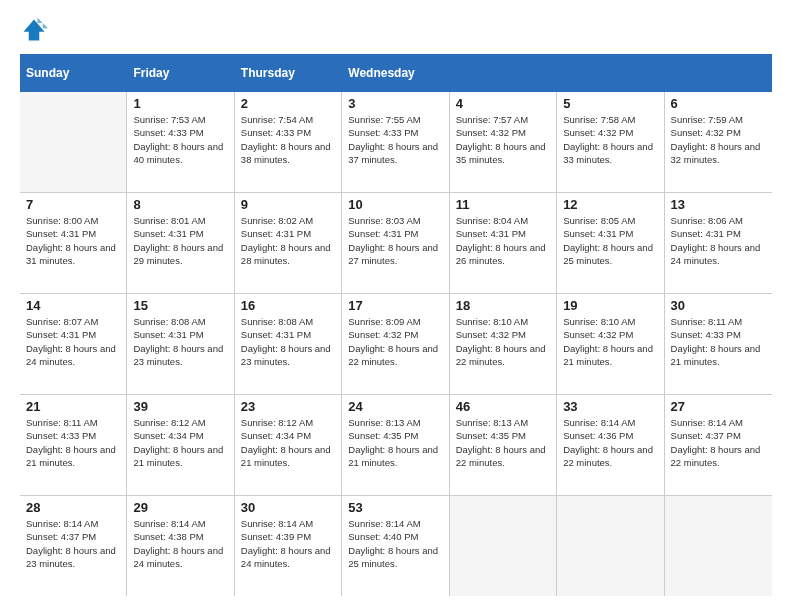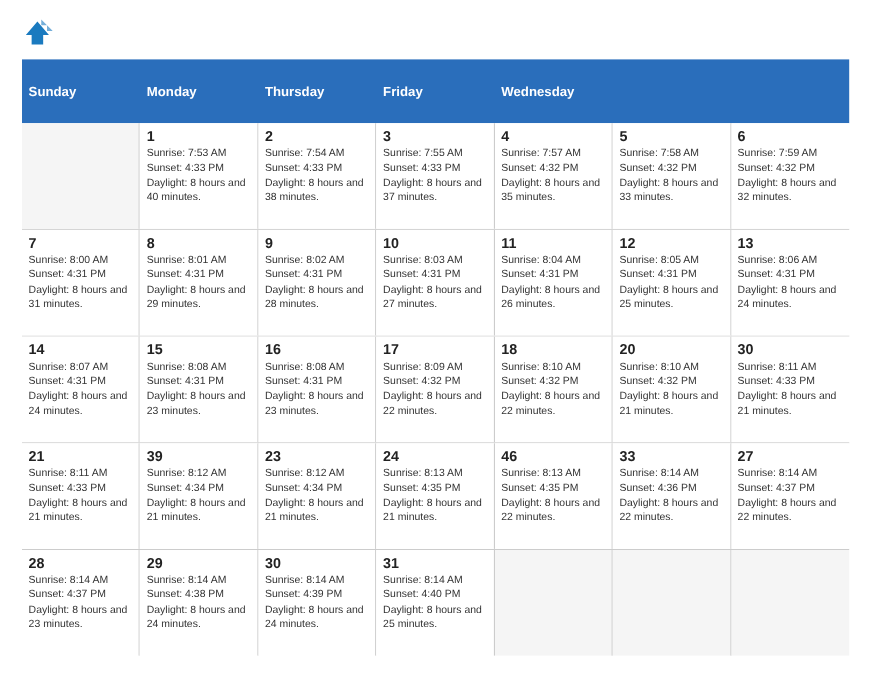--- a/index.html
+++ b/index.html
@@ -58,21 +58,21 @@
     }
     .cal-header {
       display: grid;
       grid-template-columns: repeat(7, 1fr);
       background: #2a6ebb;
     }
     .cal-header-cell {
       color: #fff;
       font-size: 12px;
       font-weight: bold;
-      padding: 22px 6px;
+      padding: 12px 6px;
       text-align: left;
     }
     .cal-body {
       display: flex;
       flex-direction: column;
       flex: 1;
     }
     .cal-row {
       display: grid;
       grid-template-columns: repeat(7, 1fr);
@@ -126,23 +126,22 @@
     </div>
     <div class="title-block">
       <div class="month-title"></div>
       <div class="location"></div>
     </div>
   </div>
 
   <div class="calendar">
     <div class="cal-header" id="cal-header">
         <div class="cal-header-cell">Sunday</div>
-        <div class="cal-header-cell">Monday</div>
+        <div class="cal-header-cell">Friday</div>
         <div class="cal-header-cell">Thursday</div>
-        <div class="cal-header-cell">Friday</div>
         <div class="cal-header-cell">Wednesday</div>
       </div>
     <div class="cal-body" id="cal-body">
         <div class="cal-row">
           <div class="cal-cell empty"></div>
           <div class="cal-cell">
             <div class="day-num">1</div>
             <div class="day-info">Sunrise: 7:53 AM<br>Sunset: 4:33 PM<br>Daylight: 8 hours and 40 minutes.</div>
           </div>
           <div class="cal-cell">
@@ -211,21 +210,21 @@
           </div>
           <div class="cal-cell">
             <div class="day-num">17</div>
             <div class="day-info">Sunrise: 8:09 AM<br>Sunset: 4:32 PM<br>Daylight: 8 hours and 22 minutes.</div>
           </div>
           <div class="cal-cell">
             <div class="day-num">18</div>
             <div class="day-info">Sunrise: 8:10 AM<br>Sunset: 4:32 PM<br>Daylight: 8 hours and 22 minutes.</div>
           </div>
           <div class="cal-cell">
-            <div class="day-num">20</div>
+            <div class="day-num">19</div>
             <div class="day-info">Sunrise: 8:10 AM<br>Sunset: 4:32 PM<br>Daylight: 8 hours and 21 minutes.</div>
           </div>
           <div class="cal-cell">
             <div class="day-num">30</div>
             <div class="day-info">Sunrise: 8:11 AM<br>Sunset: 4:33 PM<br>Daylight: 8 hours and 21 minutes.</div>
           </div>
         </div>
         <div class="cal-row">
           <div class="cal-cell">
             <div class="day-num">21</div>
@@ -263,21 +262,21 @@
           </div>
           <div class="cal-cell">
             <div class="day-num">29</div>
             <div class="day-info">Sunrise: 8:14 AM<br>Sunset: 4:38 PM<br>Daylight: 8 hours and 24 minutes.</div>
           </div>
           <div class="cal-cell">
             <div class="day-num">30</div>
             <div class="day-info">Sunrise: 8:14 AM<br>Sunset: 4:39 PM<br>Daylight: 8 hours and 24 minutes.</div>
           </div>
           <div class="cal-cell">
-            <div class="day-num">31</div>
+            <div class="day-num">53</div>
             <div class="day-info">Sunrise: 8:14 AM<br>Sunset: 4:40 PM<br>Daylight: 8 hours and 25 minutes.</div>
           </div>
           <div class="cal-cell empty"></div>
           <div class="cal-cell empty"></div>
           <div class="cal-cell empty"></div>
         </div>
       </div>
   </div>
 </div>
 

